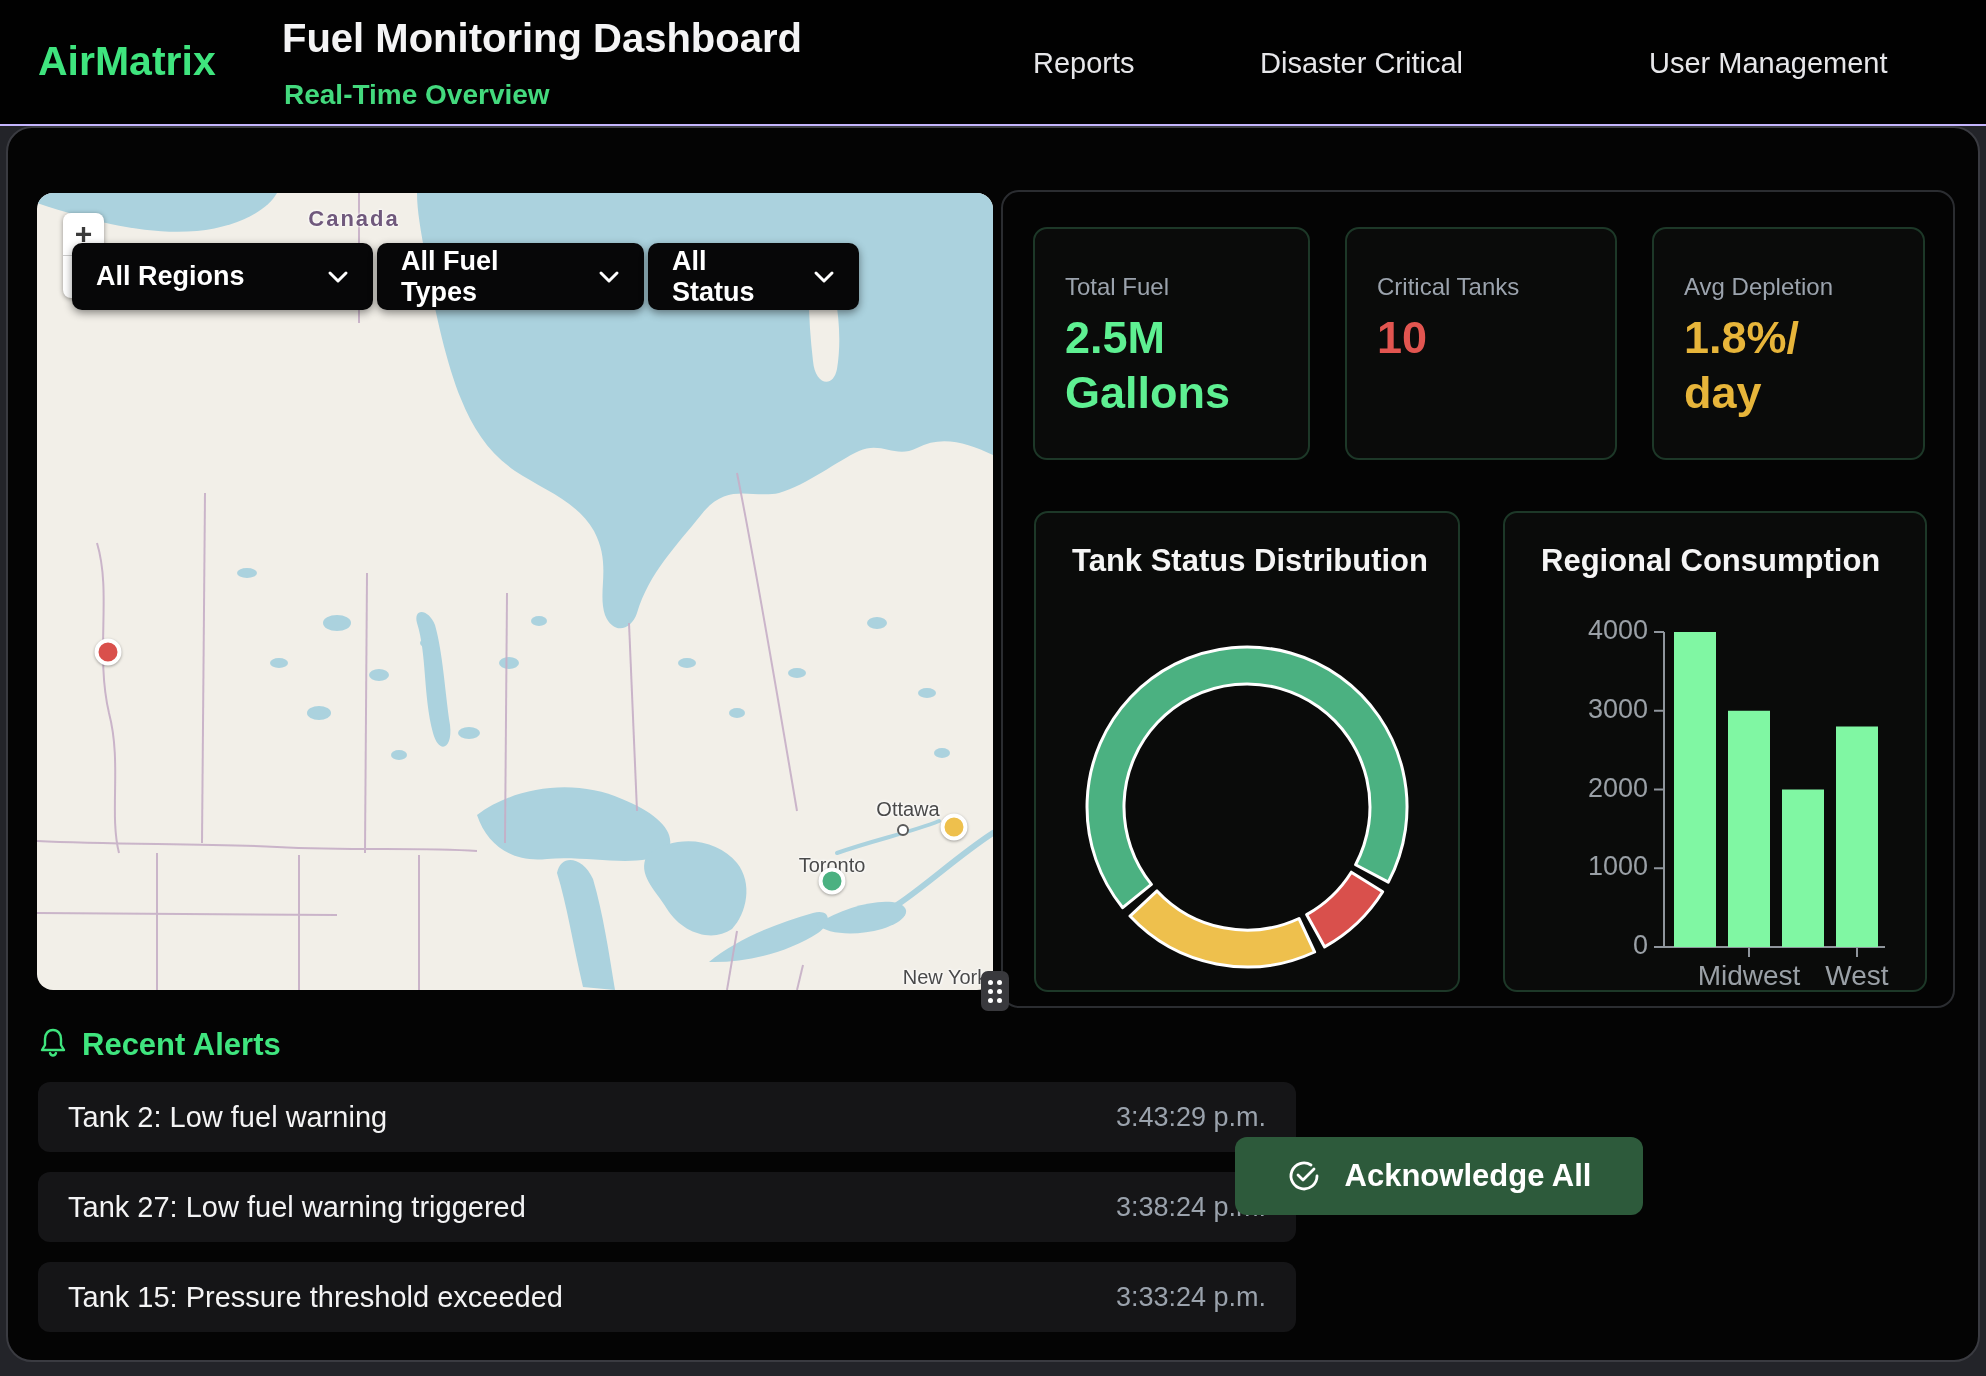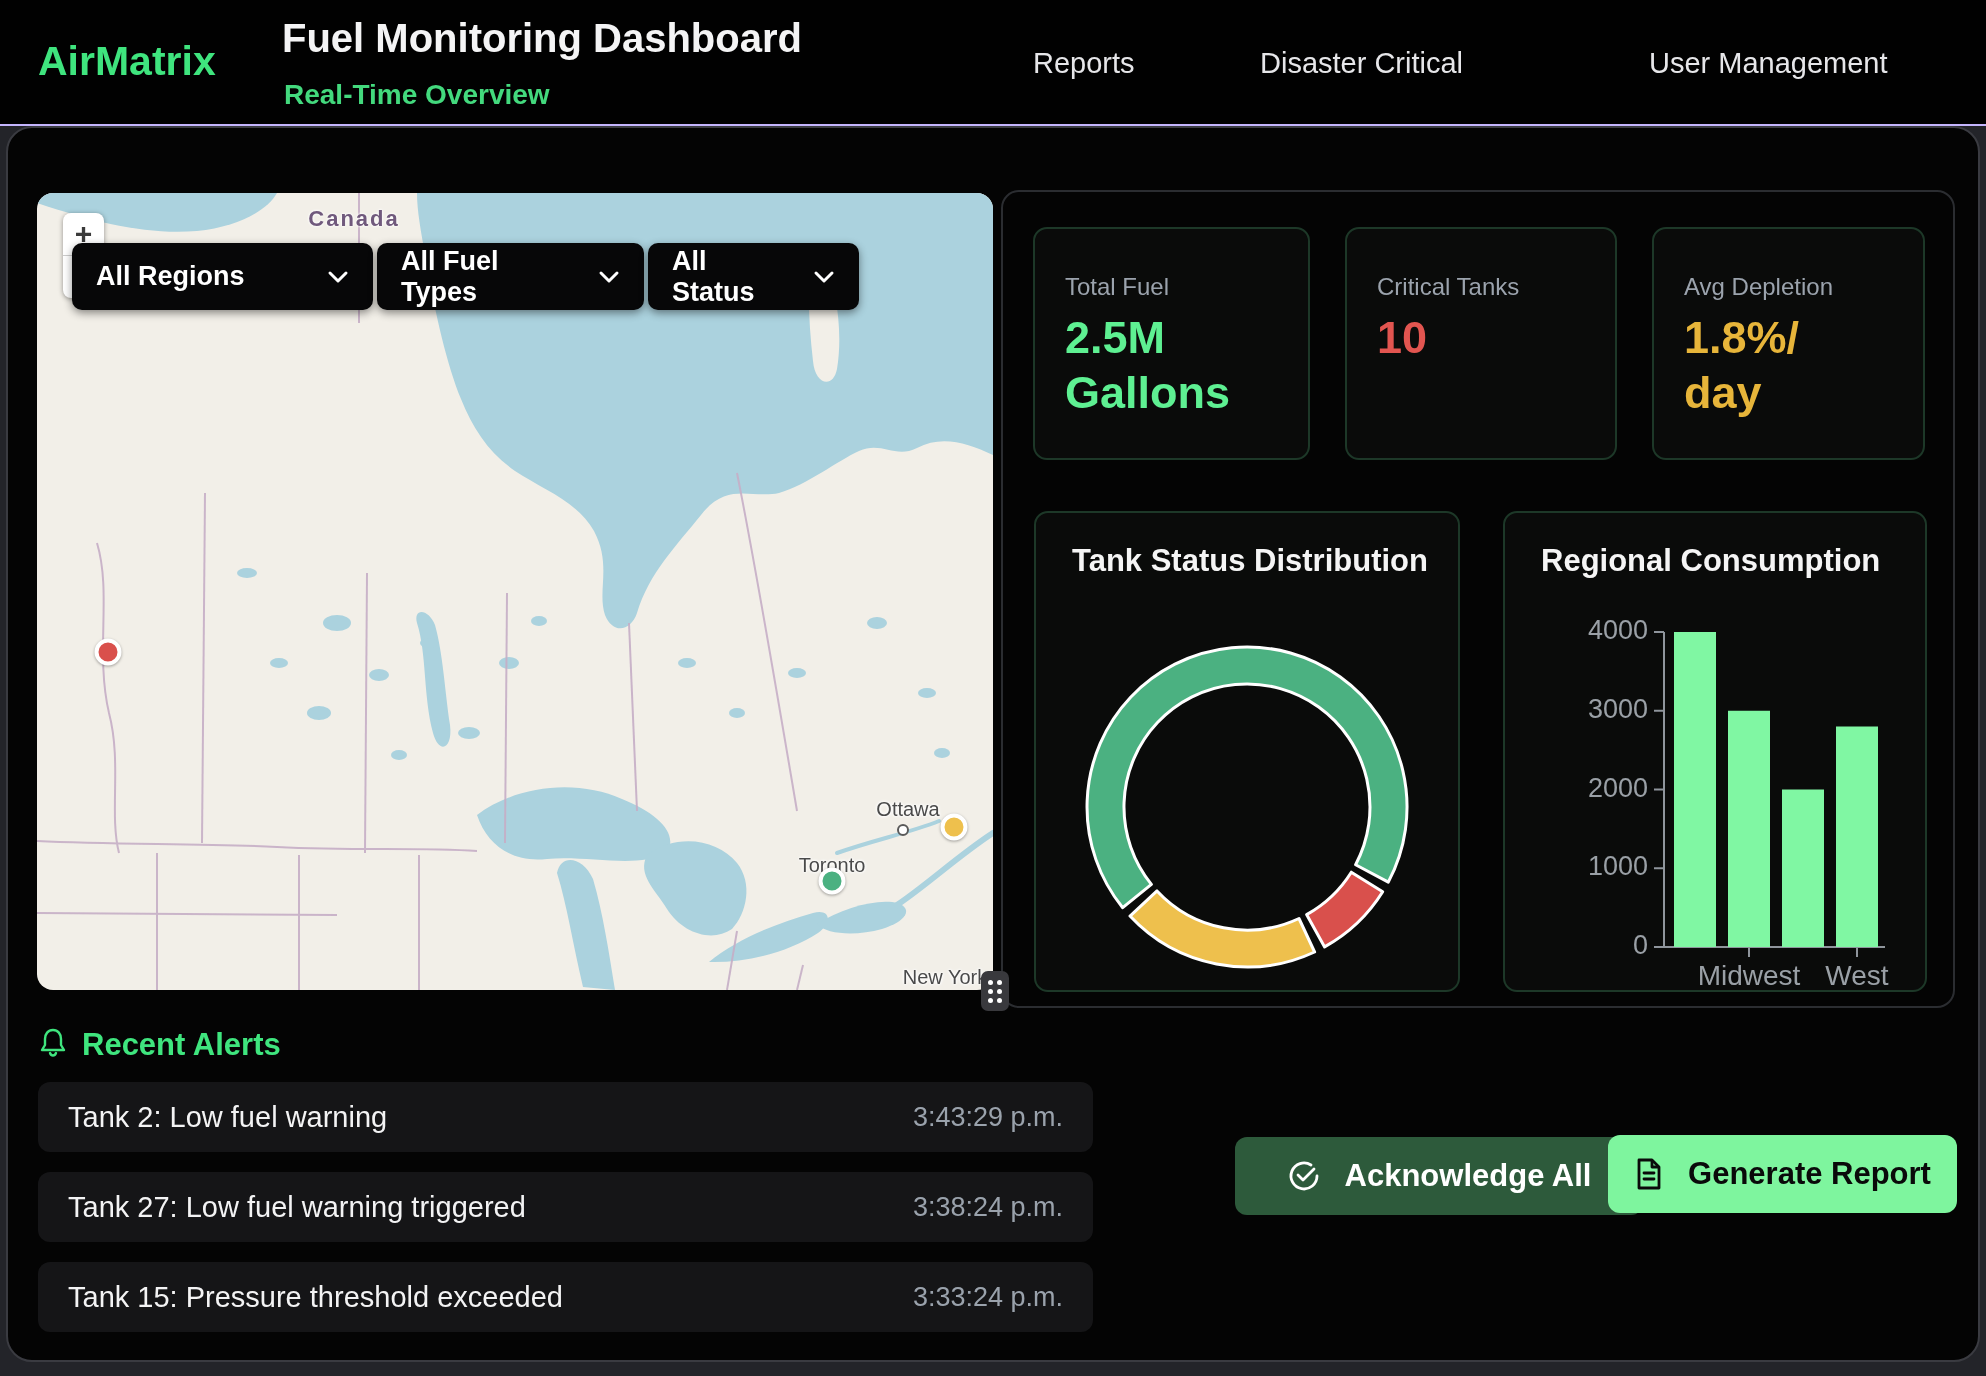--- a/index.html
+++ b/index.html
@@ -55,21 +55,21 @@
   .stat-value{font-size:45px;font-weight:bold;line-height:1.22;margin-top:10px;}
 
   .chart-card{position:absolute;top:319px;height:481px;background:#0a0b0a;border:2px solid #1d3828;
          border-radius:14px;}
   #donut-card{left:31px;width:426px;} #bar-card{left:500px;width:424px;}
   .chart-title{position:absolute;left:36px;top:30px;font-size:31px;font-weight:bold;color:#f5f5f5;}
 
   
   #alerts-heading{position:absolute;left:82px;top:1027px;font-size:31px;font-weight:bold;color:#3fe57e;z-index:2;}
   #bell{position:absolute;left:38px;top:1026px;z-index:2;}
-  .alert-row{position:absolute;left:38px;width:1055px;height:70px;background:#151517;border-radius:12px;
+  .alert-row{position:absolute;left:38px;width:1258px;height:70px;background:#151517;border-radius:12px;
          display:flex;align-items:center;padding:0 30px;z-index:2;}
   .alert-text{font-size:29px;color:#f3f3f4;}
   .alert-time{margin-left:auto;font-size:27px;color:#9aa2ac;}
 
   
   .action-btn{position:absolute;height:78px;border-radius:12px;display:flex;align-items:center;
          justify-content:center;gap:24px;font-size:31px;font-weight:bold;cursor:pointer;z-index:2;}
   #ack-btn{left:1235px;top:1137px;width:408px;background:#2d5a3b;color:#fff;}
   #gen-btn{left:1608px;top:1135px;width:349px;background:#7ef59e;color:#0a0a0a;}
 </style>
@@ -281,25 +281,14 @@
 
   <div class="action-btn" id="ack-btn">
     <span style="display:flex;">
       <svg width="34" height="34" viewBox="0 0 34 34">
         <path d="M30,17 A13,13 0 1 1 24,6" fill="none" stroke="#fff" stroke-width="2.8" stroke-linecap="round"></path>
         <polyline points="11,16 16,21 27,10" fill="none" stroke="#fff" stroke-width="2.8" stroke-linecap="round" stroke-linejoin="round"></polyline>
       </svg>
     </span>
     <span>Acknowledge All</span>
   </div>
-  <div class="action-btn" id="gen-btn">
-    <span style="display:flex;">
-      <svg width="30" height="34" viewBox="0 0 30 34">
-        <path d="M5,3 L18,3 L25,10 L25,31 L5,31 Z" fill="none" stroke="#0a0a0a" stroke-width="2.8" stroke-linejoin="round"></path>
-        <path d="M18,3 L18,10 L25,10" fill="none" stroke="#0a0a0a" stroke-width="2.8" stroke-linejoin="round"></path>
-        <line x1="10" y1="16" x2="20" y2="16" stroke="#0a0a0a" stroke-width="2.8" stroke-linecap="round"></line>
-        <line x1="10" y1="22" x2="20" y2="22" stroke="#0a0a0a" stroke-width="2.8" stroke-linecap="round"></line>
-      </svg>
-    </span>
-    <span>Generate Report</span>
-  </div>
 
 </div>
 
 </body></html>

